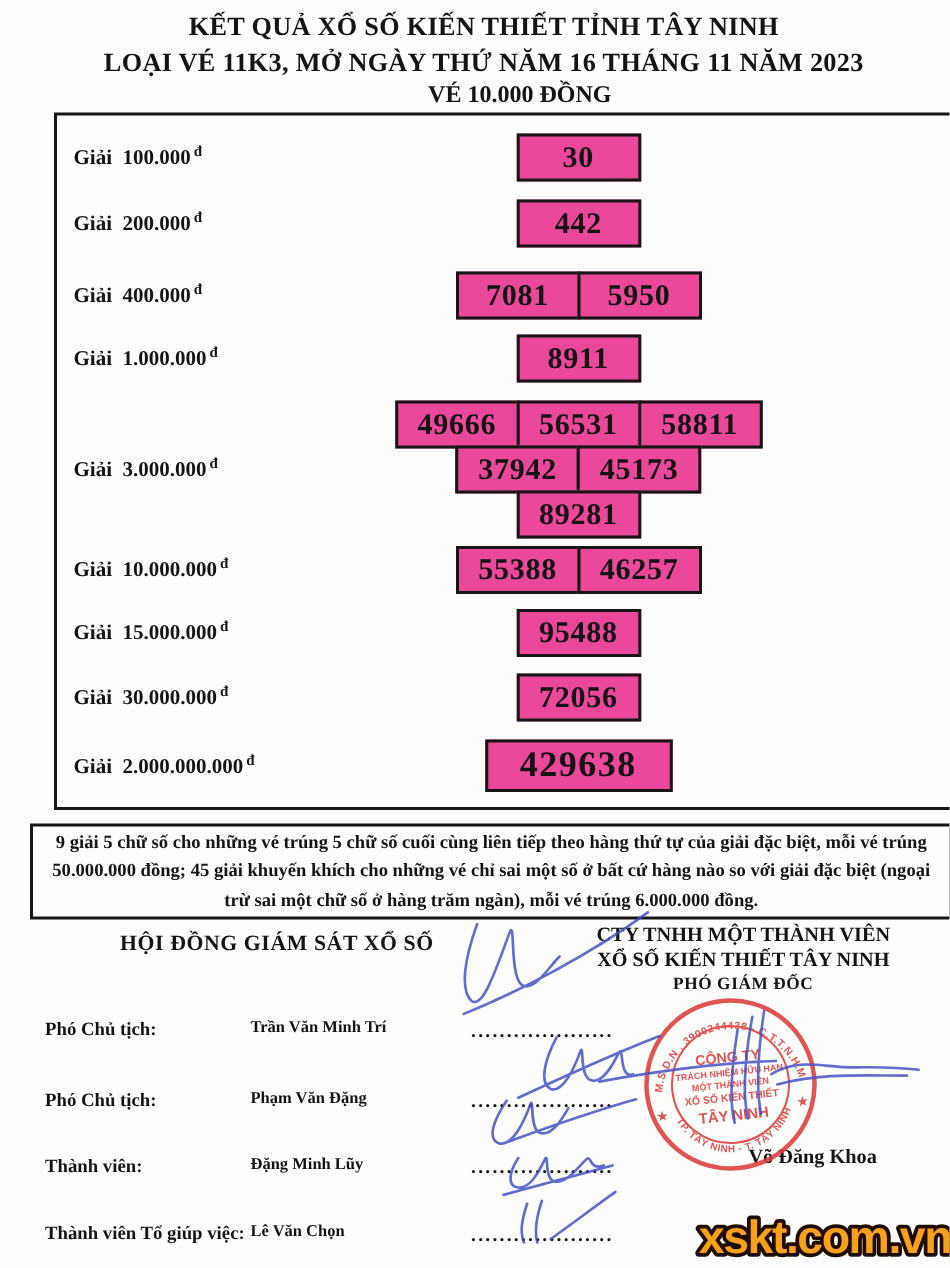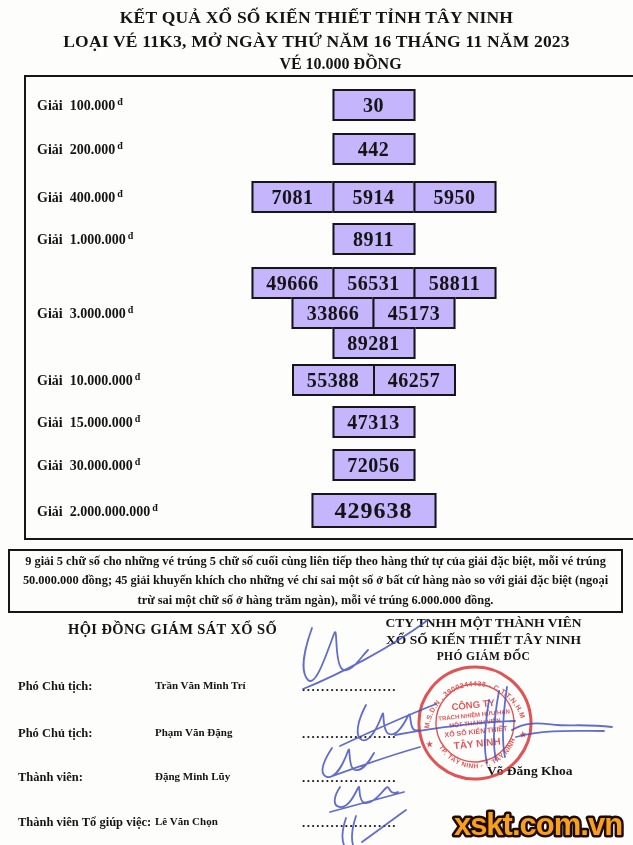--- a/index.html
+++ b/index.html
@@ -1,37 +1,37 @@
 <!DOCTYPE html>
 <html><head>
 <meta charset="utf-8">
 <style>
   html,body{margin:0;padding:0;}
   body{width:633px;height:845px;position:relative;background:#fdfdfc;overflow:hidden;
        font-family:"Liberation Serif", serif;color:#141414;}
-  .page{position:absolute;inset:0;}
+  .page{position:absolute;inset:0;margin-left:12px;}
 
   
   .header{position:absolute;top:7px;left:0;width:100%;text-align:center;font-weight:bold;}
   .header .l1{font-size:17.5px;letter-spacing:.2px;}
   .header .l2{font-size:17.5px;letter-spacing:.2px;margin-top:3px;}
   .header .l3{font-size:16px;margin-top:3px;padding-left:48px;}
 
   
   .results-box{position:absolute;left:24px;top:75px;width:615px;height:465px;
                border:2px solid #161616;box-sizing:border-box;}
   .prize-row{position:absolute;left:0;width:100%;}
   .prize-label{position:absolute;left:11px;top:50%;transform:translateY(-50%);
                font-weight:bold;font-size:14px;white-space:nowrap;}
   .prize-label sup{font-size:10px;font-weight:bold;margin-left:2px;}
   .cells{position:absolute;left:50%;transform:translateX(calc(-50% + 42px));}
   .line{display:flex;justify-content:center;}
   .line + .line{margin-top:-2px;}
   .cell{display:flex;align-items:center;justify-content:center;
-        width:79px;height:28px;border:2px solid #161616;background:#c4b5fd;
+        width:79px;height:28px;border:2px solid #161616;background:#ec4899;
         font-weight:bold;font-size:20px;letter-spacing:.5px;}
   .cell + .cell{margin-left:-2px;}
   .cell.wide{width:121px;height:31px;font-size:24px;letter-spacing:1px;}
 
   
   .note-box{position:absolute;left:8px;top:549px;width:615px;height:64px;
             border:2px solid #161616;box-sizing:border-box;display:flex;align-items:center;}
   .note-text{width:100%;padding:2px 12px;text-align:center;font-weight:bold;
              font-size:12.4px;line-height:1.55;}
 
@@ -86,21 +86,20 @@
             <span class="cell">442</span>
           </div>
         </div>
     </div>
 
     <div class="prize-row" style="top:104px;height:32px">
       <div class="prize-label"><span>Giải</span>&nbsp;&nbsp;<span>400.000</span><sup>đ</sup></div>
       <div class="cells">
           <div class="line">
         <span class="cell">7081</span>
-        <span class="cell">5914</span>
         <span class="cell">5950</span>
       </div>
         </div>
     </div>
 
     <div class="prize-row" style="top:146px;height:32px">
       <div class="prize-label"><span>Giải</span>&nbsp;&nbsp;<span>1.000.000</span><sup>đ</sup></div>
       <div class="cells">
           <div class="line">
             <span class="cell">8911</span>
@@ -110,21 +109,21 @@
 
     <div class="prize-row" style="top:190px;height:92px">
       <div class="prize-label"><span>Giải</span>&nbsp;&nbsp;<span>3.000.000</span><sup>đ</sup></div>
       <div class="cells">
         <div class="line">
           <span class="cell">49666</span>
           <span class="cell">56531</span>
           <span class="cell">58811</span>
         </div>
         <div class="line">
-          <span class="cell">33866</span>
+          <span class="cell">37942</span>
           <span class="cell">45173</span>
         </div>
         <div class="line">
           <span class="cell">89281</span>
         </div>
       </div>
     </div>
 
     <div class="prize-row" style="top:287px;height:32px">
       <div class="prize-label"><span>Giải</span>&nbsp;&nbsp;<span>10.000.000</span><sup>đ</sup></div>
@@ -133,21 +132,21 @@
         <span class="cell">55388</span>
         <span class="cell">46257</span>
       </div>
         </div>
     </div>
 
     <div class="prize-row" style="top:329px;height:32px">
       <div class="prize-label"><span>Giải</span>&nbsp;&nbsp;<span>15.000.000</span><sup>đ</sup></div>
       <div class="cells">
           <div class="line">
-            <span class="cell">47313</span>
+            <span class="cell">95488</span>
           </div>
         </div>
     </div>
 
     <div class="prize-row" style="top:372px;height:32px">
       <div class="prize-label"><span>Giải</span>&nbsp;&nbsp;<span>30.000.000</span><sup>đ</sup></div>
       <div class="cells">
           <div class="line">
             <span class="cell">72056</span>
           </div>

